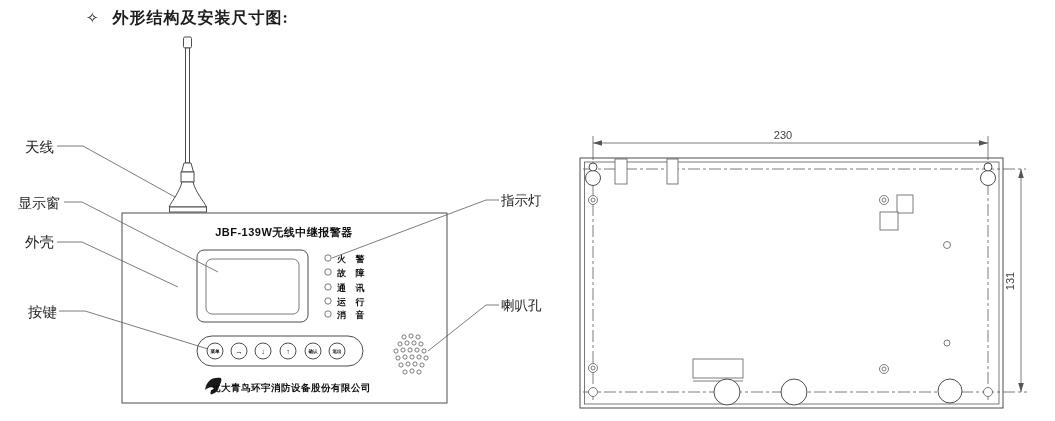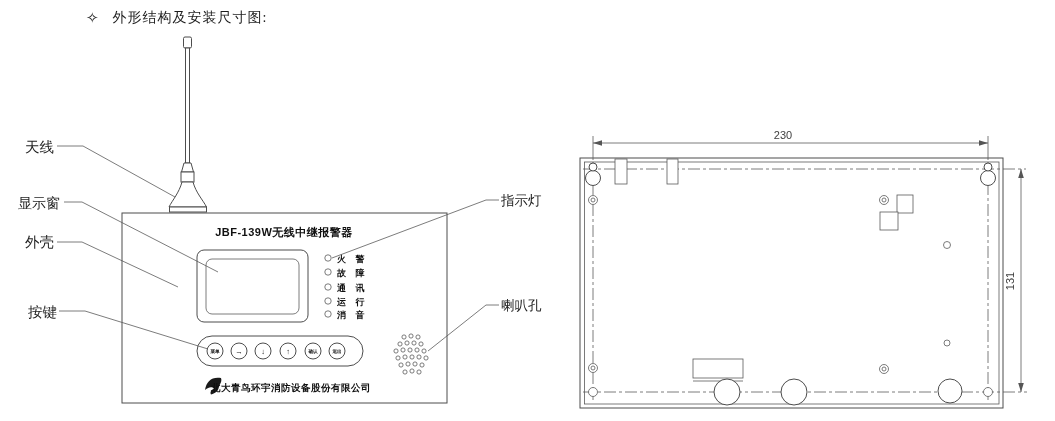--- a/index.html
+++ b/index.html
@@ -1,21 +1,21 @@
 <!DOCTYPE html>
 <html><head>
 <meta charset="utf-8">
 <style>
   html,body{margin:0;padding:0;background:#ffffff;}
   #page{position:relative;width:1055px;height:421px;background:#fff;overflow:hidden;
         font-family:"Liberation Sans",sans-serif;}
   #hdr{position:absolute;left:86px;top:8px;display:flex;align-items:flex-start;
        color:#1d1d1d;font-family:"Liberation Serif",serif;}
   #hdr .bullet{font-size:15px;line-height:20px;margin-right:14px;color:#2a2a2a;}
-  #hdr .ttl{font-size:14px;line-height:20px;letter-spacing:1px;}
+  #hdr .ttl{font-size:16px;line-height:20px;letter-spacing:1px;font-weight:bold;}
   svg{position:absolute;left:0;top:0;}
   .ln{stroke:#4d4d4d;stroke-width:1;fill:none;}
   .lnthin{stroke:#5a5a5a;stroke-width:0.8;fill:none;}
   .wfill{fill:#ffffff;}
   .dash{stroke:#5a5a5a;stroke-width:0.8;fill:none;stroke-dasharray:12 3 3 3;}
   .callout{font-family:"Liberation Serif",serif;fill:#1d1d1d;}
   .drawtxt{fill:#3f3f3f;font-family:"Liberation Sans",sans-serif;}
   .boldcn{font-weight:bold;fill:#101010;font-family:"Liberation Sans",sans-serif;}
   .arr{fill:#555;}
 </style>

